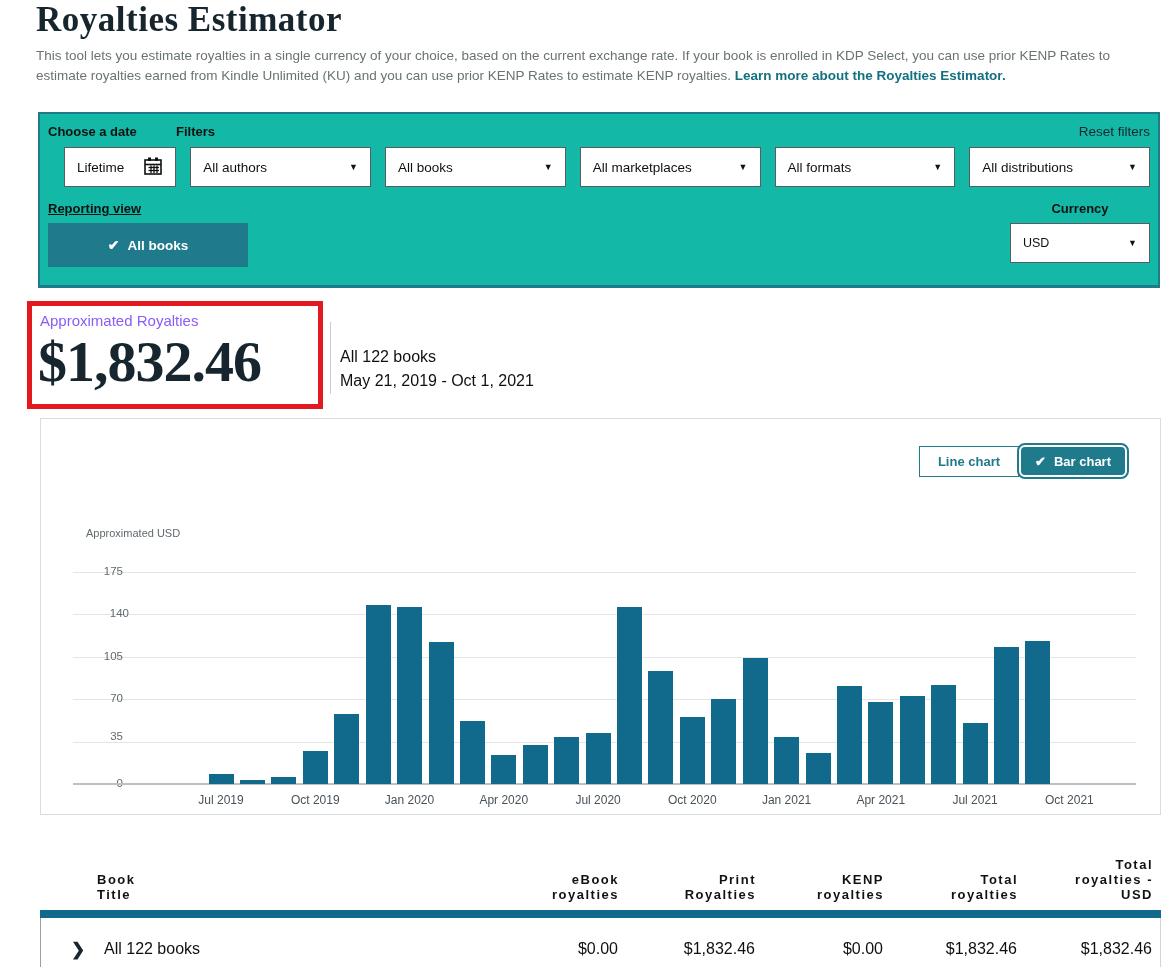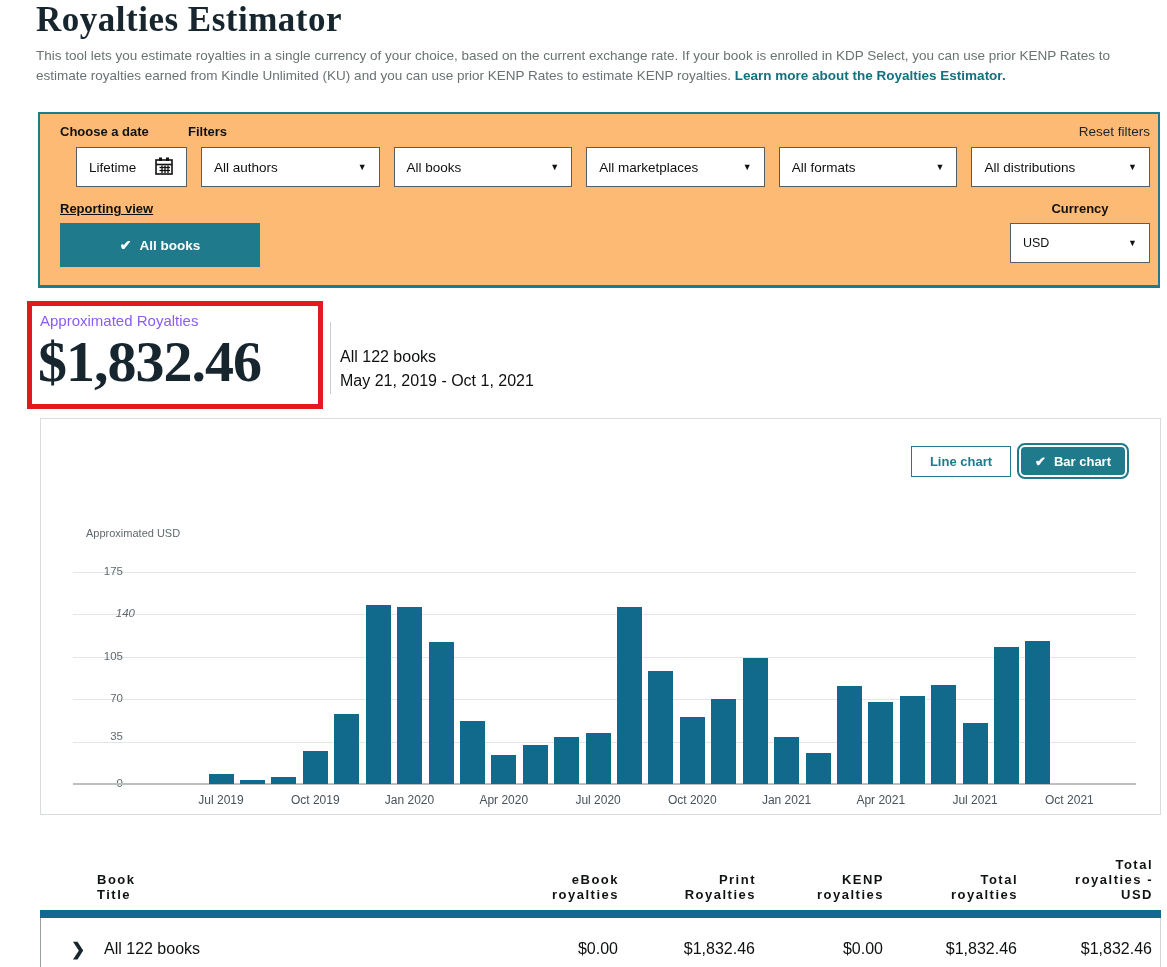--- a/index.html
+++ b/index.html
@@ -9,21 +9,21 @@
 
   
   .title { position:absolute; left:36px; top:0px; font-family:"Liberation Serif", serif;
     font-size:35px; font-weight:600; color:#17262e; letter-spacing:0.5px; }
   .desc { position:absolute; left:36px; top:46px; width:1127px; font-size:13.5px;
     line-height:20px; color:#6a7272; }
   .desc .learn-link { color:#13717f; font-weight:bold; cursor:pointer; }
 
   
   .filter-panel { position:absolute; left:38px; top:112px; width:1122px; height:176px;
-    border:2px solid #1f7a8c; border-bottom-width:3px; background:#fdba74; padding:10px 8px 12px 20px; }
+    border:2px solid #1f7a8c; border-bottom-width:3px; background:#14b8a6; padding:10px 8px 12px 8px; }
   .fp-labels { display:flex; font-size:13px; font-weight:bold; margin-bottom:8px; }
   .fp-label-date { width:128px; }
   .fp-reset { margin-left:auto; font-weight:normal; font-size:13.5px; color:#17262e; cursor:pointer; }
   .fp-controls { display:flex; gap:14px; }
   .dd { height:40px; border:1px solid #565e64; background:#fff; display:flex; align-items:center;
     padding:0 12px; font-size:13.5px; cursor:pointer; }
   .dd .caret { margin-left:auto; font-size:9px; color:#111; }
   .dd-date { width:114px; justify-content:space-between;margin-left:16px; }
   .dd-filter { width:184px; }
   .fp-bottom { display:flex; justify-content:space-between; margin-top:14px; }
@@ -44,21 +44,21 @@
   .sum-label { position:absolute; left:40px; top:312px; font-size:15px; color:#8b5cf6; }
   .sum-amount { position:absolute; left:38px; top:328px; font-family:"Liberation Serif", serif;
     font-size:58px; font-weight:600; color:#17262e; letter-spacing:-1px; }
   .sum-divider { position:absolute; left:330px; top:322px; width:1px; height:72px; background:#c9cdcd; }
   .sum-books { position:absolute; left:340px; top:348px; font-size:16px; color:#0f1111; }
   .sum-range { position:absolute; left:340px; top:372px; font-size:16px; color:#0f1111; }
 
   
   .chart-box { position:absolute; left:40px; top:418px; width:1121px; height:397px;
     border:1px solid #d8dcdc; background:#fff; }
-  .chart-buttons { position:absolute; top:26px; right:33px; display:flex; align-items:center; gap:8px; }
+  .chart-buttons { position:absolute; top:26px; right:33px; display:flex; align-items:center; }
   .btn-line { height:31px; padding:0 18px; background:#fff; border:1px solid #1f7a8c; color:#1f7a8c;
     font-size:13px; font-weight:bold; display:flex; align-items:center; cursor:pointer; }
   .btn-bar { height:32px; padding:0 14px; background:#1f7a8c; border:2px solid #fff;
     outline:2px solid #1f7a8c; border-radius:6px; color:#fff; font-size:13px; font-weight:bold;
     display:flex; align-items:center; cursor:pointer; }
   .btn-bar .check { margin-right:8px; font-size:13px; }
   .kenp-note { position:absolute; top:74px; right:33px; font-size:14px; color:#0f1111; }
   .kenp-note .ul { text-decoration:underline; cursor:pointer; }
   .y-axis-title { position:absolute; left:45px; top:108px; font-size:11px; color:#5f6a6e; }
   .gridline { position:absolute; height:1px; background:#e4e6e6; }
@@ -176,21 +176,21 @@
     <div class="y-axis-title">Approximated USD</div>
     <div id="chart-canvas" style="position:absolute;left:0;top:0;width:100%;height:100%;">
         <div class="ytick" style="left: 22px; top: 358px;">0</div>
         <div class="gridline" style="left: 32px; top: 322.6px; width: 1063px;"></div>
         <div class="ytick" style="left: 22px; top: 311px;">35</div>
         <div class="gridline" style="left: 32px; top: 280.2px; width: 1063px;"></div>
         <div class="ytick" style="left: 22px; top: 273.2px;">70</div>
         <div class="gridline" style="left: 32px; top: 237.8px; width: 1063px;"></div>
         <div class="ytick" style="left: 22px; top: 230.8px;">105</div>
         <div class="gridline" style="left: 32px; top: 195.4px; width: 1063px;"></div>
-        <div class="ytick" style="left: 34px; top: 188.4px; font-style: italic;">140</div>
+        <div class="ytick" style="left: 28px; top: 188.4px;">140</div>
         <div class="gridline" style="left: 32px; top: 153px; width: 1063px;"></div>
         <div class="ytick" style="left: 22px; top: 146px;">175</div>
         <div class="axis-base" style="left: 32px; top: 364px; width: 1063px;"></div>
         <div class="bar" title="Jul 2019: 8" style="left: 167.5px; top: 355.3px; width: 25px; height: 9.7px; background: rgb(17, 105, 139);"></div>
         <div class="bar" title="Aug 2019: 3" style="left: 198.9px; top: 361.4px; width: 25px; height: 3.6px; background: rgb(17, 105, 139);"></div>
         <div class="bar" title="Sep 2019: 6" style="left: 230.4px; top: 357.7px; width: 25px; height: 7.3px; background: rgb(17, 105, 139);"></div>
         <div class="bar" title="Oct 2019: 27" style="left: 261.8px; top: 332.3px; width: 25px; height: 32.7px; background: rgb(17, 105, 139);"></div>
         <div class="bar" title="Nov 2019: 58" style="left: 293.2px; top: 294.7px; width: 25px; height: 70.3px; background: rgb(17, 105, 139);"></div>
         <div class="bar" title="Dec 2019: 148" style="left: 324.6px; top: 185.7px; width: 25px; height: 179.3px; background: rgb(17, 105, 139);"></div>
         <div class="bar" title="Jan 2020: 146" style="left: 356px; top: 188.1px; width: 25px; height: 176.9px; background: rgb(17, 105, 139);"></div>

